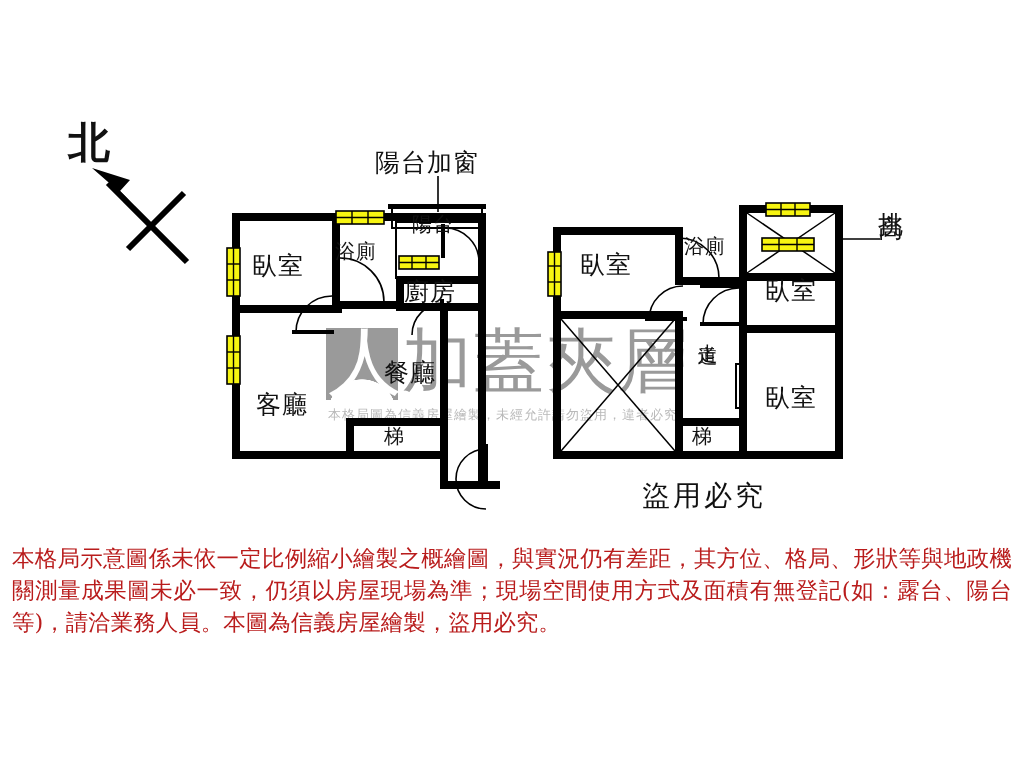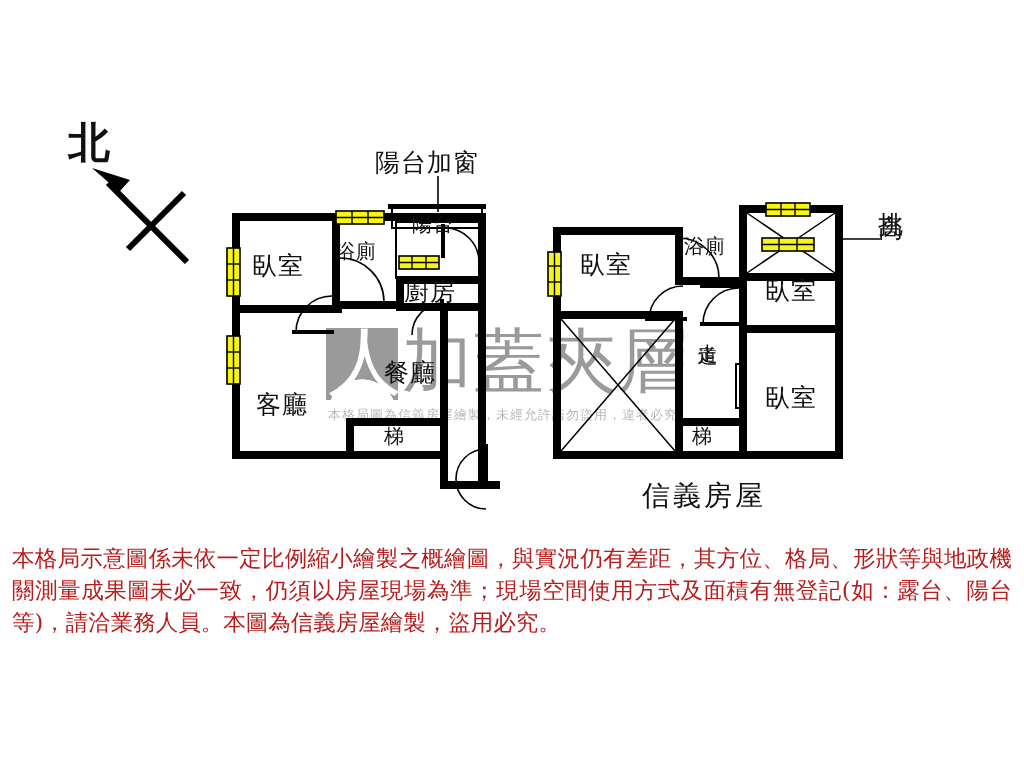--- a/index.html
+++ b/index.html
@@ -284,19 +284,19 @@
   <div class="lbl lbl-room" style="left:384px;top:362px;">餐廳</div>
   <div class="lbl lbl-small" style="left:384px;top:428px;">梯</div>
 
   <div class="lbl lbl-room" style="left:580px;top:254px;">臥室</div>
   <div class="lbl lbl-small" style="left:684px;top:238px;">浴廁</div>
   <div class="lbl lbl-room" style="left:765px;top:280px;">臥室</div>
   <div class="lbl lbl-room" style="left:765px;top:387px;">臥室</div>
   <div class="lbl lbl-small lbl-vert" style="left:696px;top:328px;">走道</div>
   <div class="lbl lbl-small" style="left:692px;top:428px;">梯</div>
 
-  <div class="lbl lbl-plan-title" style="left:642px;top:484px;">信義房屋</div>
+  <div class="lbl lbl-plan-title" style="left:642px;top:484px;">盜用必究</div>
 
   <div id="disclaimer">
     <p>本格局示意圖係未依一定比例縮小繪製之概繪圖，與實況仍有差距，其方位、格局、形狀等與地政機關測量成果圖未必一致，仍須以房屋現場為準；現場空間使用方式及面積有無登記(如：露台、陽台等)，請洽業務人員。本圖為信義房屋繪製，盜用必究。</p>
   </div>
 
 </div>
 
 </body></html>

